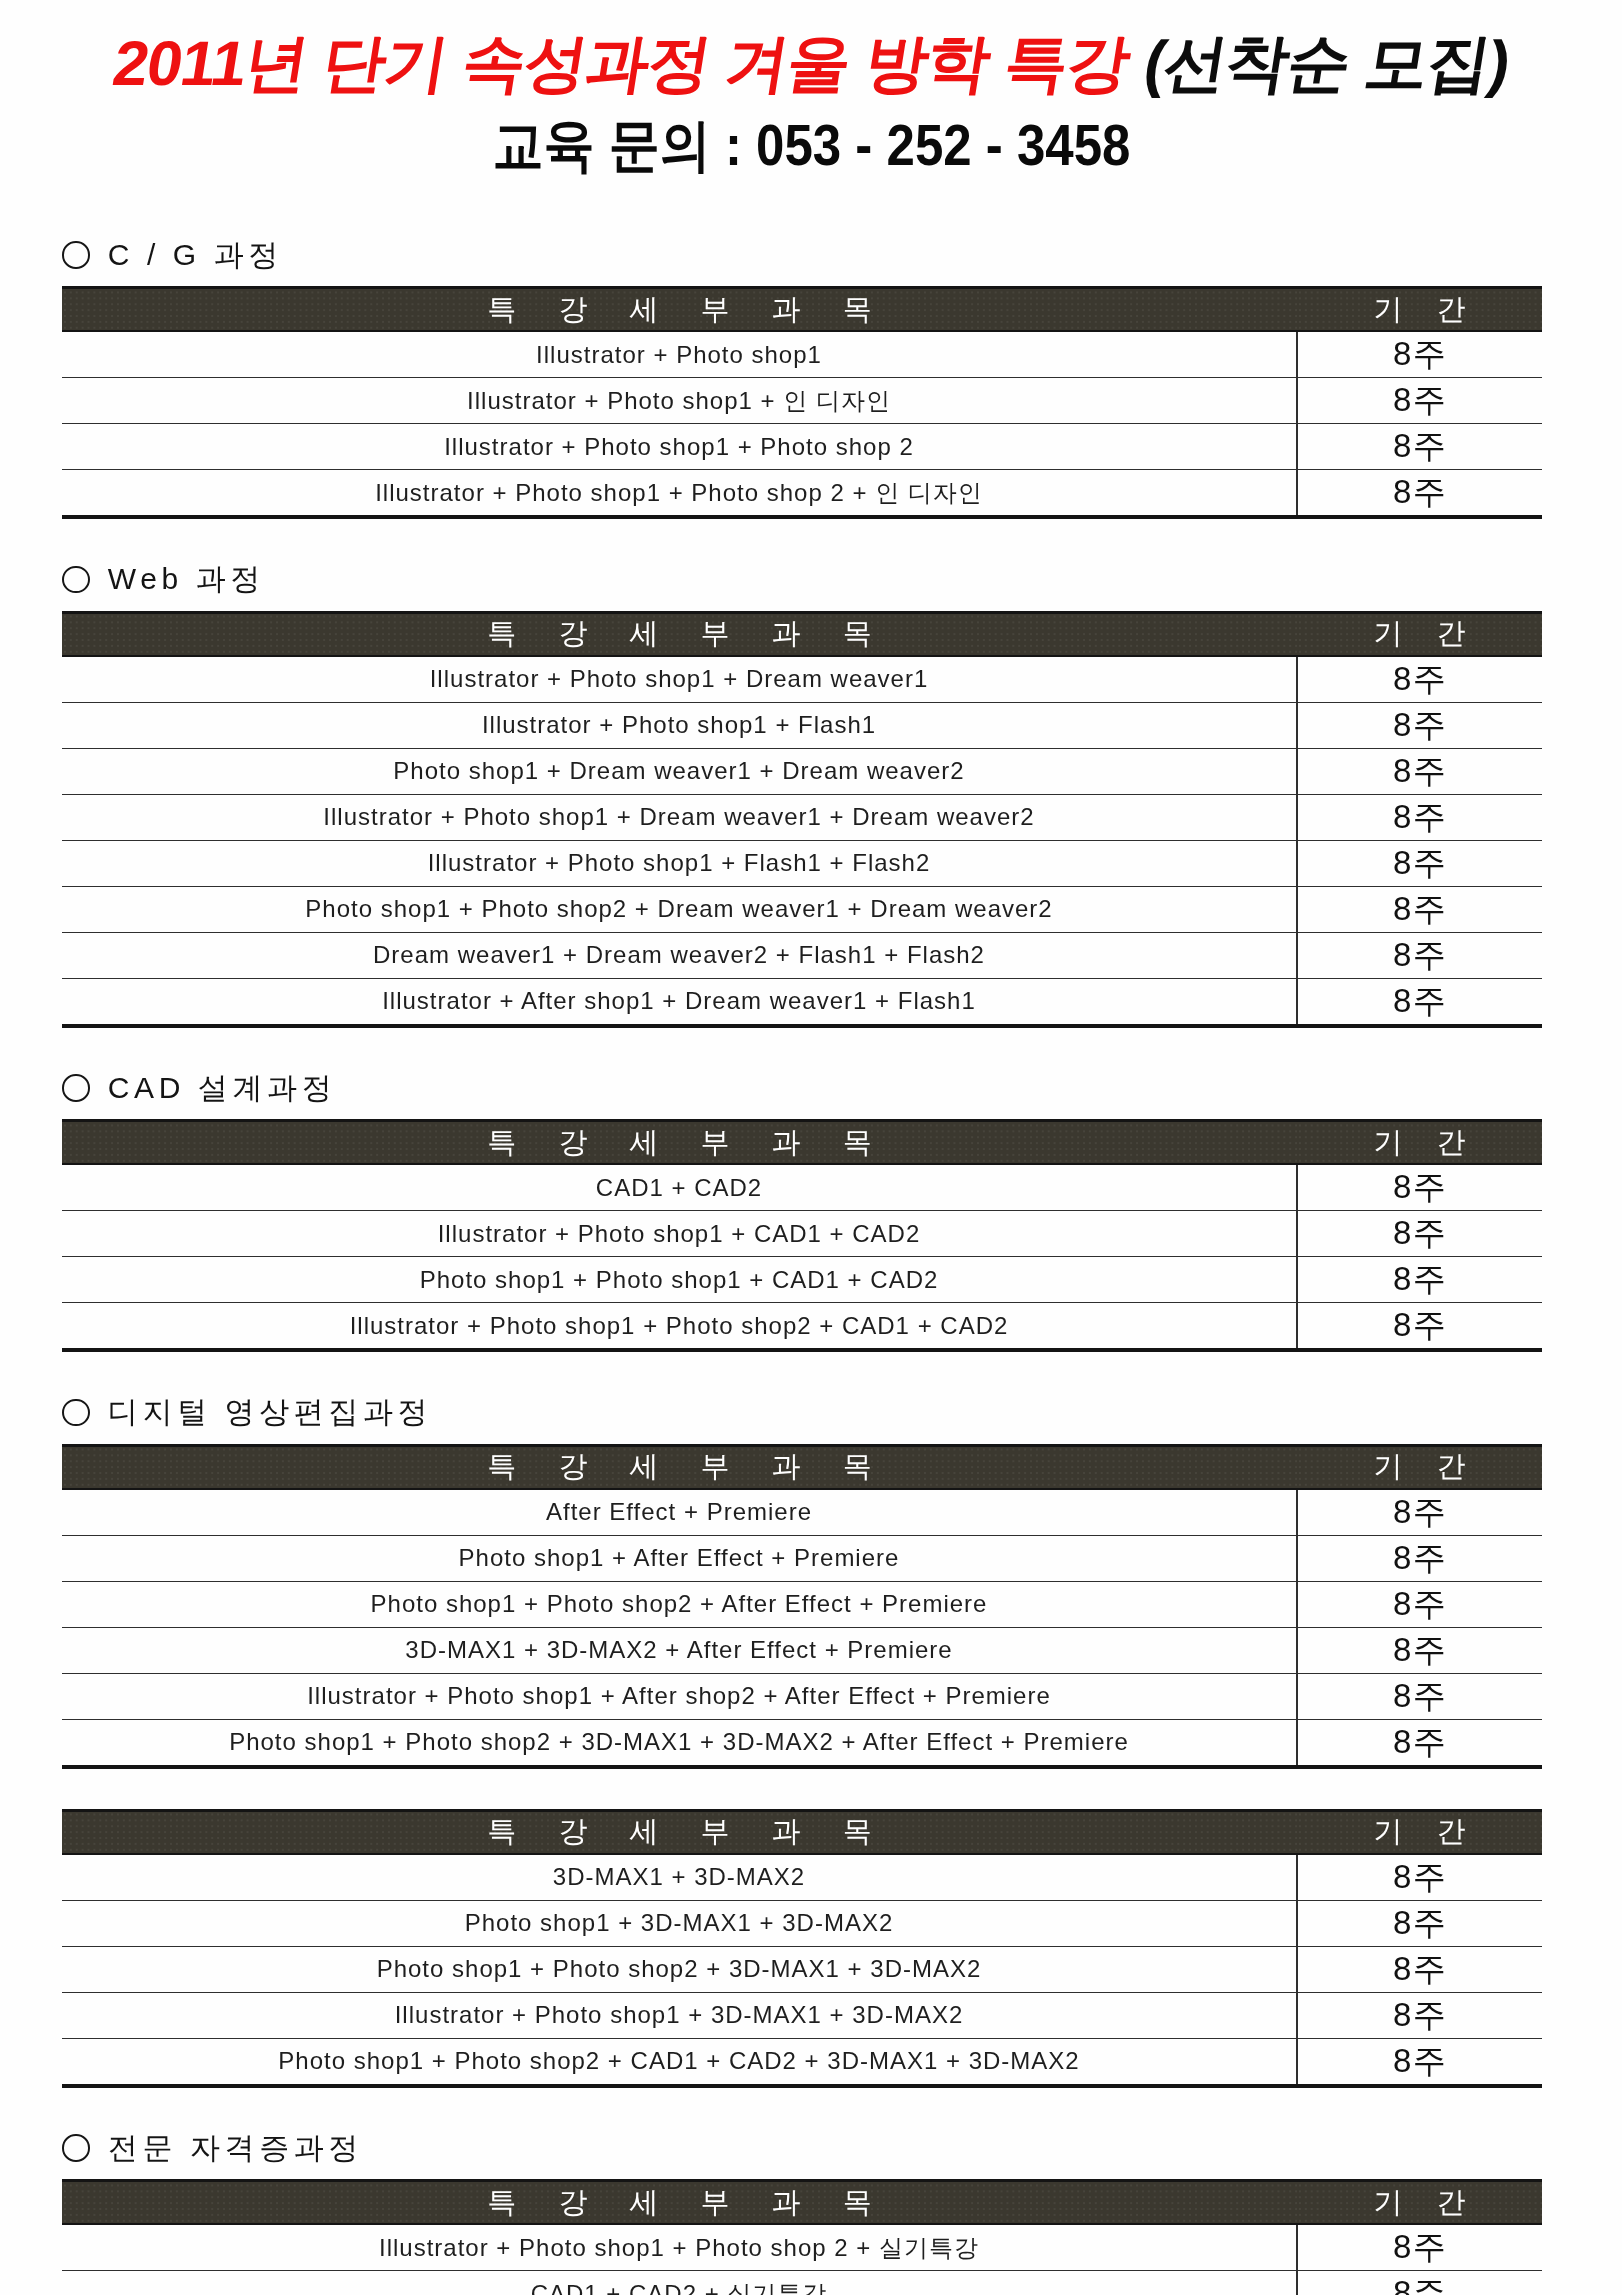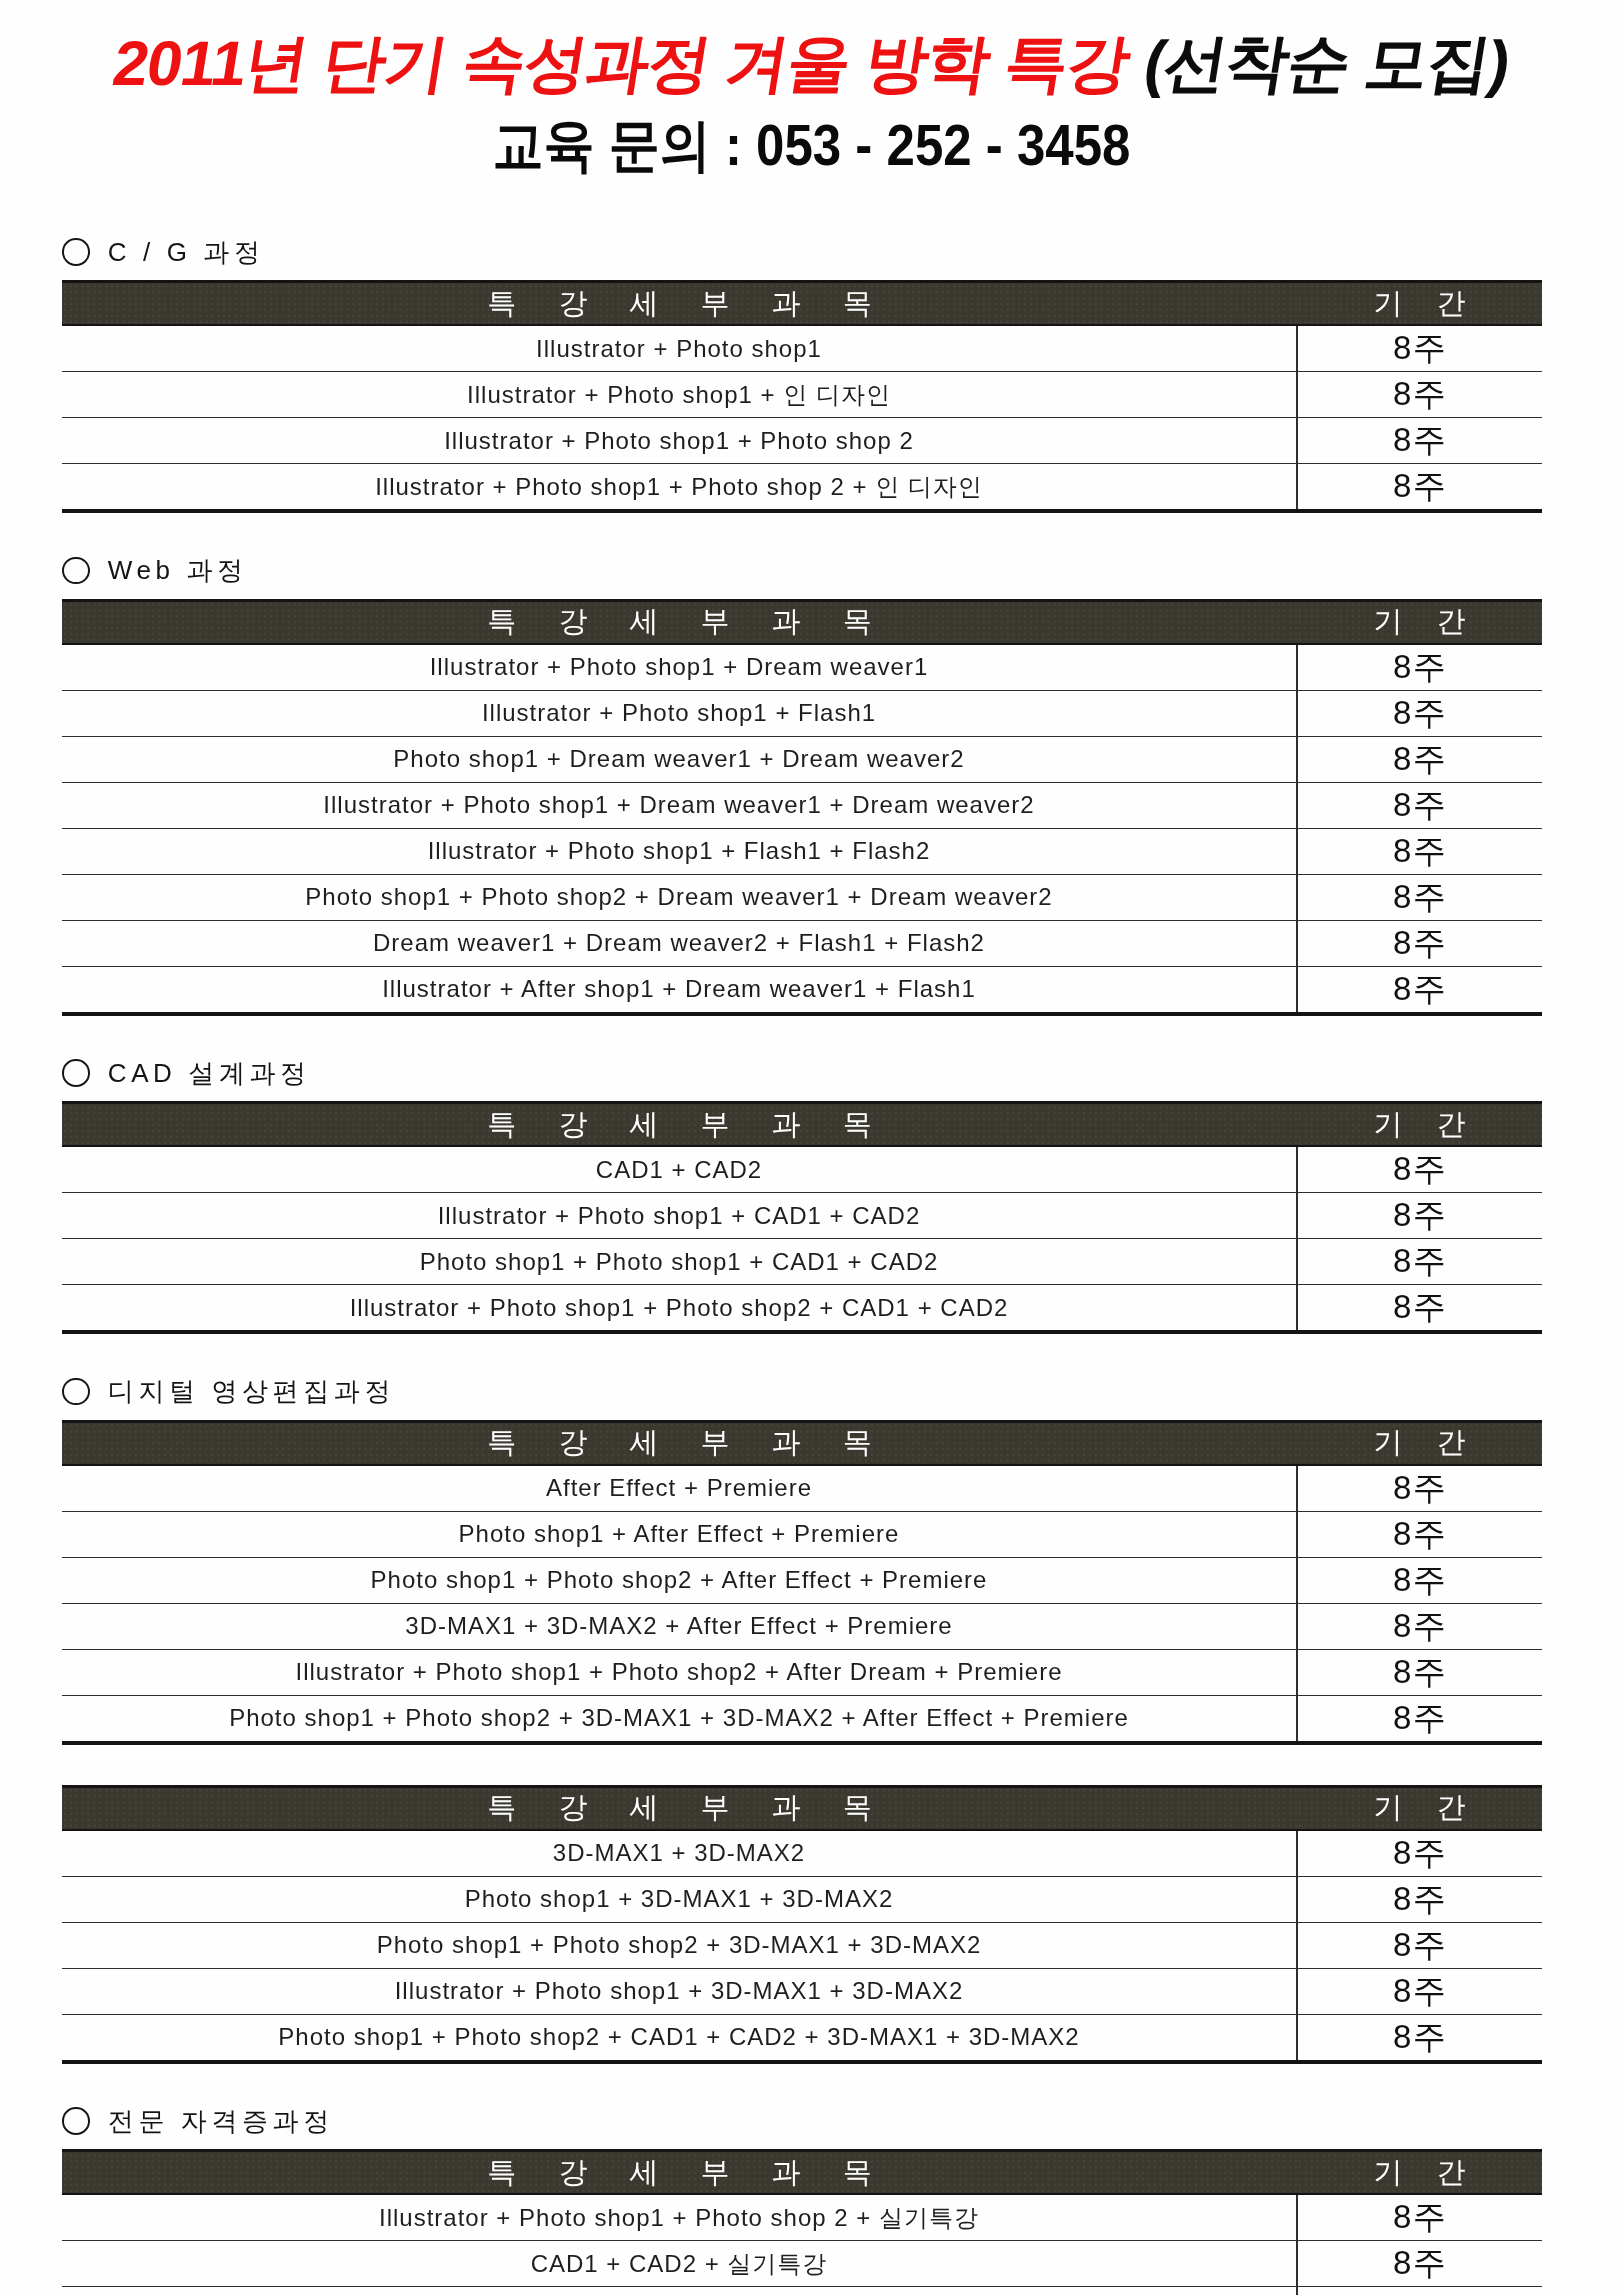--- a/index.html
+++ b/index.html
@@ -37,21 +37,21 @@
     margin-top:5.2px;
     transform:scaleY(1.12);
     transform-origin:center top;
     color:#0a0a0a;
   }
   .course-section{margin-top:40px;}
   .course-section.first{margin-top:58px;}
   .section-title{
     margin-left:62px;
     display:flex;align-items:center;gap:18.3px;
-    font-size:26px;font-weight:500;letter-spacing:4.6px;
+    font-size:30px;font-weight:500;letter-spacing:4.6px;
     color:#141414;
     margin-bottom:10.5px;
   }
   .ring{
     width:27.5px;height:27.5px;
     border:2.6px solid #161616;border-radius:50%;
     box-sizing:border-box;flex:none;
   }
   table.course-table{
     width:1480px;margin-left:62px;
@@ -254,21 +254,21 @@
     <td class="subject">Photo shop1 + Photo shop2 + After Effect + Premiere</td>
     <td class="duration">8주</td>
   </tr>
 
   <tr>
     <td class="subject">3D-MAX1 + 3D-MAX2 + After Effect + Premiere</td>
     <td class="duration">8주</td>
   </tr>
 
   <tr>
-    <td class="subject">Illustrator + Photo shop1 + Photo shop2 + After Dream + Premiere</td>
+    <td class="subject">Illustrator + Photo shop1 + After shop2 + After Effect + Premiere</td>
     <td class="duration">8주</td>
   </tr>
 
   <tr>
     <td class="subject">Photo shop1 + Photo shop2 + 3D-MAX1 + 3D-MAX2 + After Effect + Premiere</td>
     <td class="duration">8주</td>
   </tr>
 </tbody>
     </table>
   </section>

